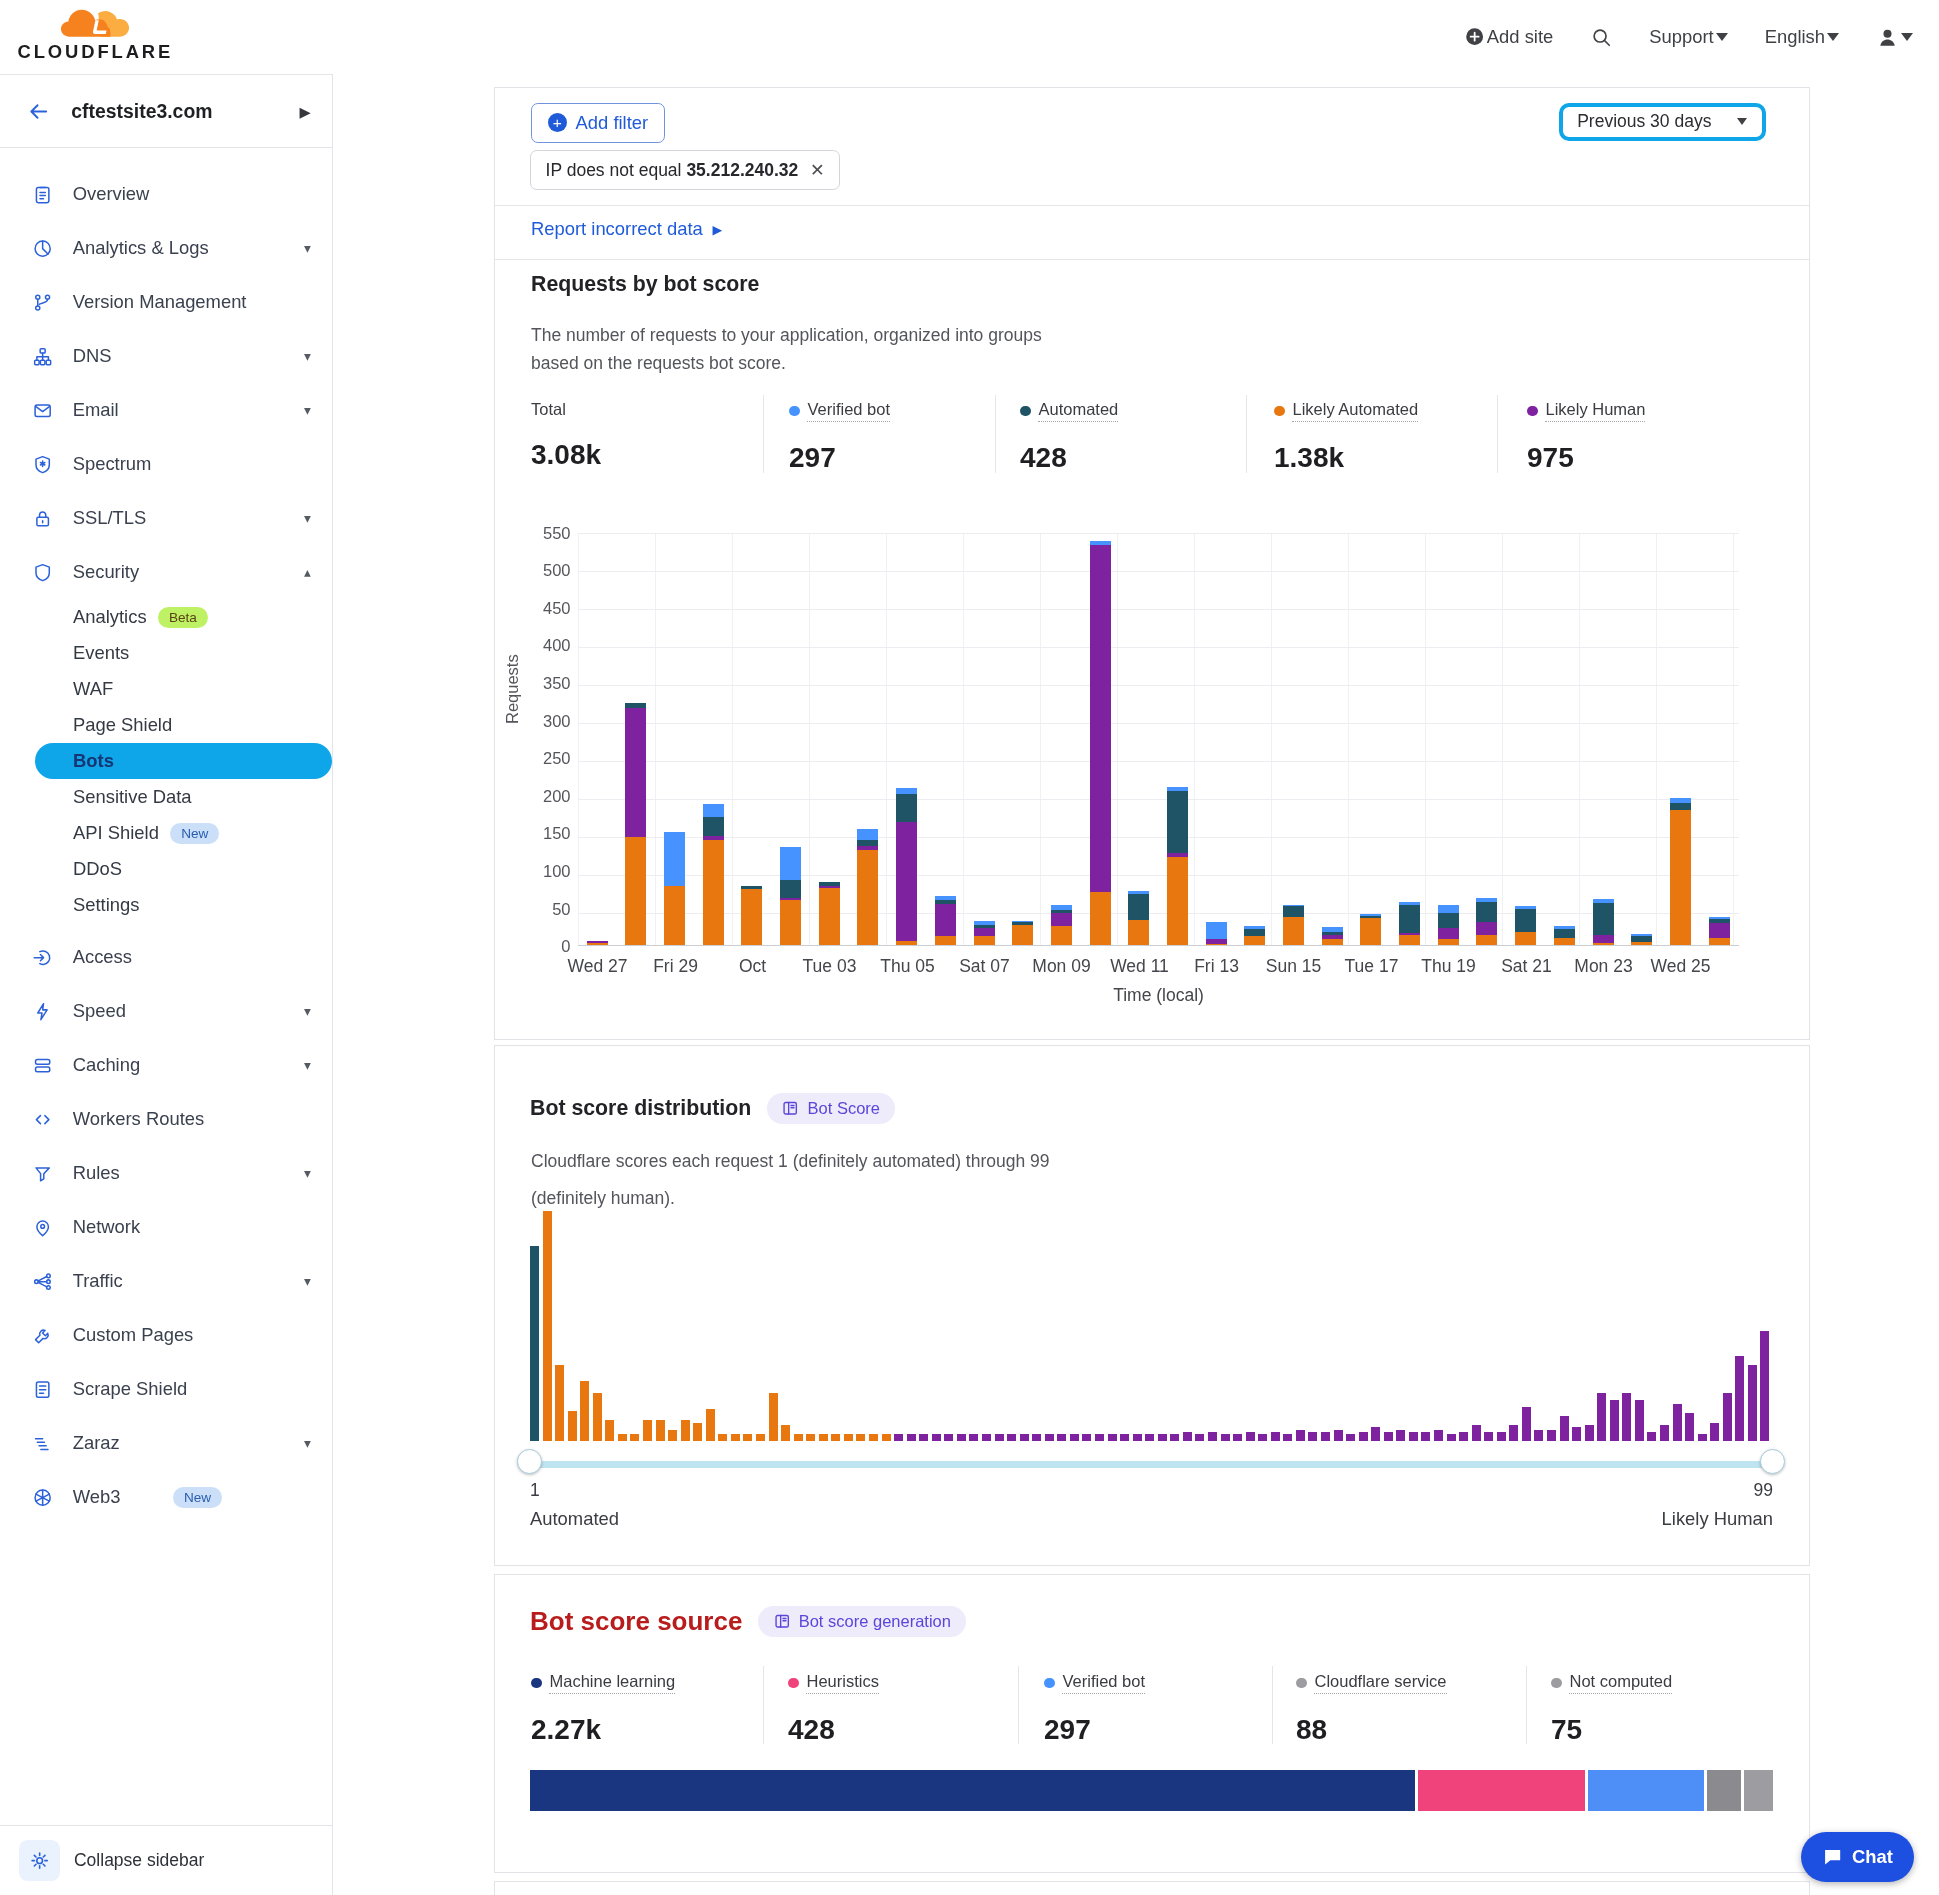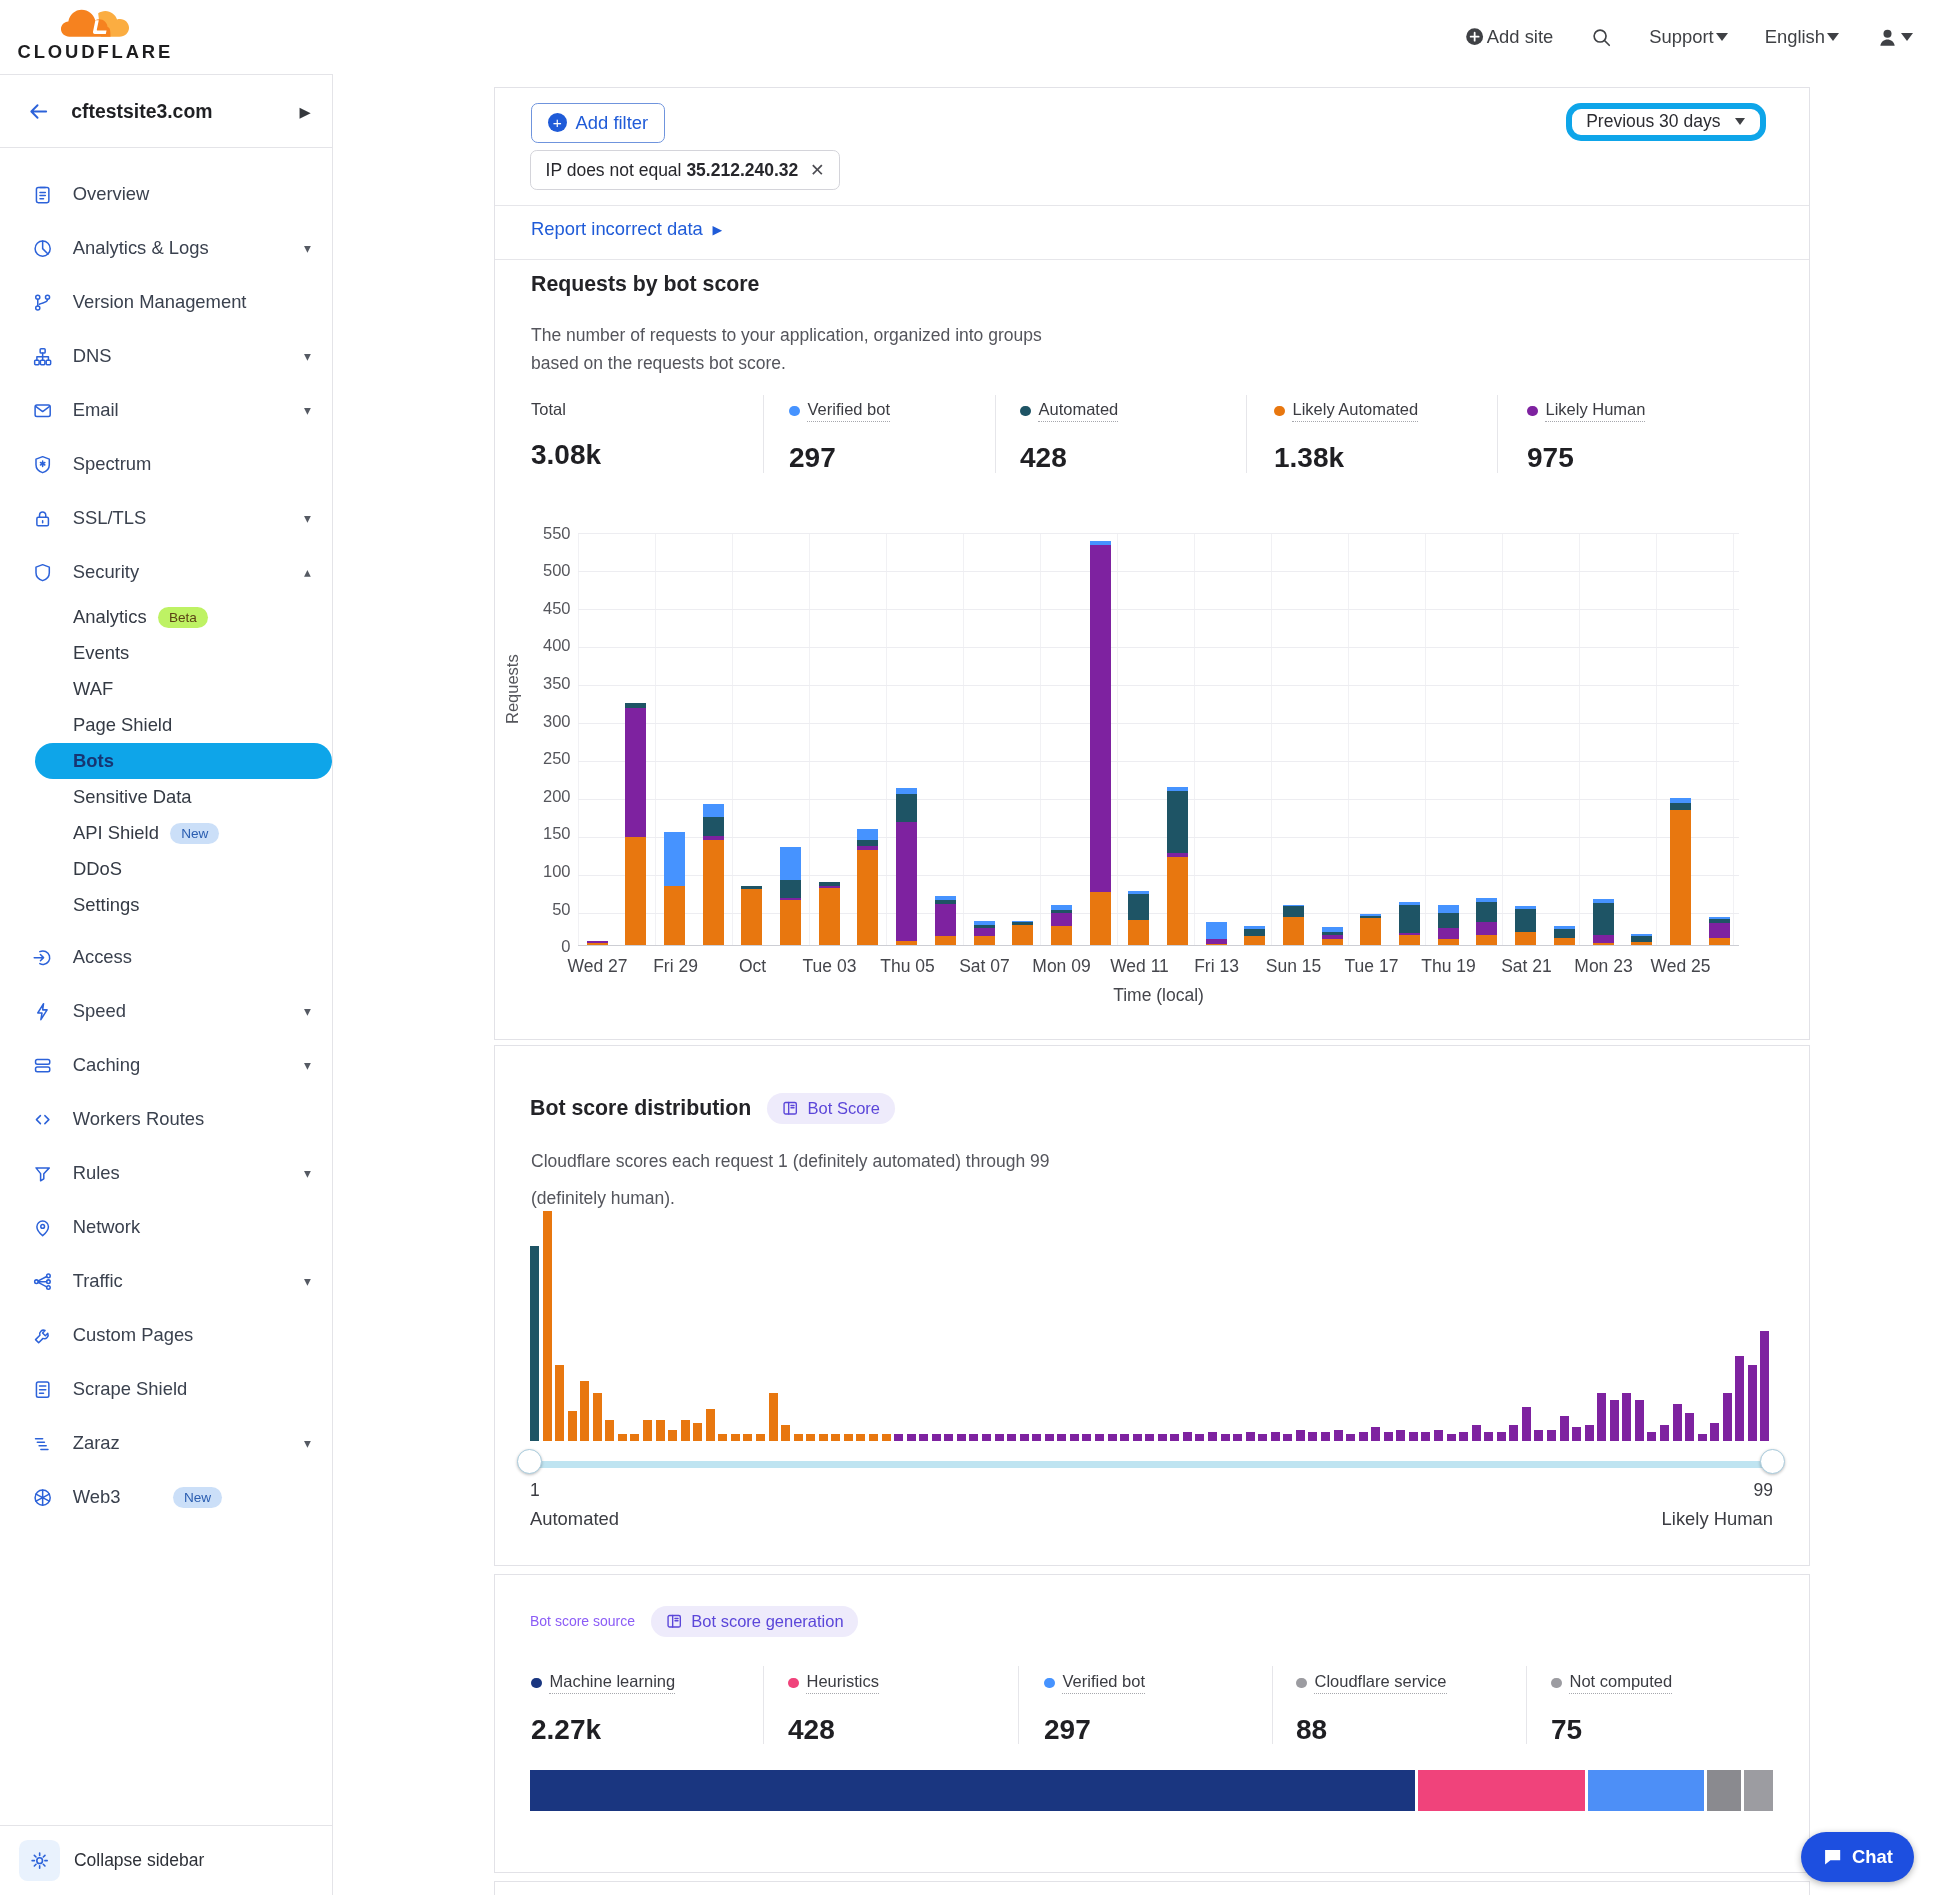--- a/index.html
+++ b/index.html
@@ -53,22 +53,22 @@
   
   .add-filter-btn { position:absolute; left:36px; top:14.6px; height:40px; display:flex; align-items:center; gap:8.7px;
                     border:1px solid #6f94dd; border-radius:6.8px; padding:0 15.5px; color:#1f5bd8; font-size:18.4px;
                     background:#fff; cursor:pointer; }
   .plus-circle { width:19.4px; height:19.4px; border-radius:50%; background:#1f5bd8; color:#fff; font-size:15.5px;
                  display:flex; align-items:center; justify-content:center; line-height:1; }
   .filter-chip { position:absolute; left:35px; top:62px; height:40px; display:flex; align-items:center; gap:11.6px;
                  border:1px solid #d4d4da; border-radius:6.8px; padding:0 14.6px; font-size:17.5px; color:#27272c; background:#fff; }
   .filter-chip b { font-weight:700; }
   .chip-close { color:#4c4c52; font-size:17.5px; cursor:pointer; }
-  .range-btn { position:absolute; right:43px; top:14.6px; height:38px; display:flex; align-items:center; gap:15px;
-               border:6px solid #0ea5e9; border-radius:15px; padding:0 14.6px; font-size:17.5px; color:#2c2c31;
+  .range-btn { position:absolute; right:43px; top:14.6px; height:38px; display:flex; align-items:center; gap:26px;
+               border:4px solid #0ea5e9; border-radius:10px; padding:0 14.6px; font-size:17.5px; color:#2c2c31;
                background:#fff; cursor:pointer; }
   .range-btn .sm-caret { width:0;height:0;border-left:5.8px solid transparent;border-right:5.8px solid transparent;border-top:7.8px solid #3f4145; }
   .hdiv { position:absolute; left:0; width:100%; border-top:1px solid #e6e6ea; }
   .report-link { position:absolute; left:36px; top:130px; font-size:18.4px; color:#1f5bd8; display:flex; align-items:center; gap:9.7px; cursor:pointer; }
   .report-play { font-size:12.6px; }
   .sec-title { position:absolute; left:36px; font-size:21.3px; font-weight:700; color:#232327; }
   .sec-desc { position:absolute; left:36px; font-size:17.5px; color:#54555c; line-height:28px; }
   .stat-col { position:absolute; }
   .stat-label { font-size:16.5px; color:#3b3c42; display:flex; align-items:center; gap:7.8px; white-space:nowrap; }
   .stat-label .dot { width:10.7px; height:10.7px; border-radius:50%; flex:none; }
@@ -728,21 +728,21 @@
   <div class="slider-handle" style="left:22px"></div>
   <div class="slider-handle" style="left:1265px"></div>
   <div class="slider-val" style="left:35px">1</div>
   <div class="slider-val" style="left:1203px;width:75px;text-align:right">99</div>
   <div class="slider-cat" style="left:35px">Automated</div>
   <div class="slider-cat" style="left:1084px;width:194px;text-align:right">Likely Human</div>
 </section>
 
 <section class="card" id="card3">
   <div class="title-row" style="top:31px">
-    <h2 style="font-size:14px;font-weight:400;color:#8b5cf6">Bot score source</h2>
+    <h2 style="font-size:26px;font-weight:700;color:#b91c1c">Bot score source</h2>
     <span class="pill-badge">
       <svg class="icon" width="18.4" height="18.4" viewBox="0 0 24 24" fill="none" stroke="currentColor" stroke-width="1.8">
           <rect x="4" y="4.5" width="16" height="15" rx="2"></rect>
           <path d="M10 4.5v15M13 8.5h4M13 11.5h4"></path>
         </svg>
       <span>Bot score generation</span>
     </span>
   </div>
   <div id="src-stats">
       <div class="stat-col" style="left:36px;top:97px">

